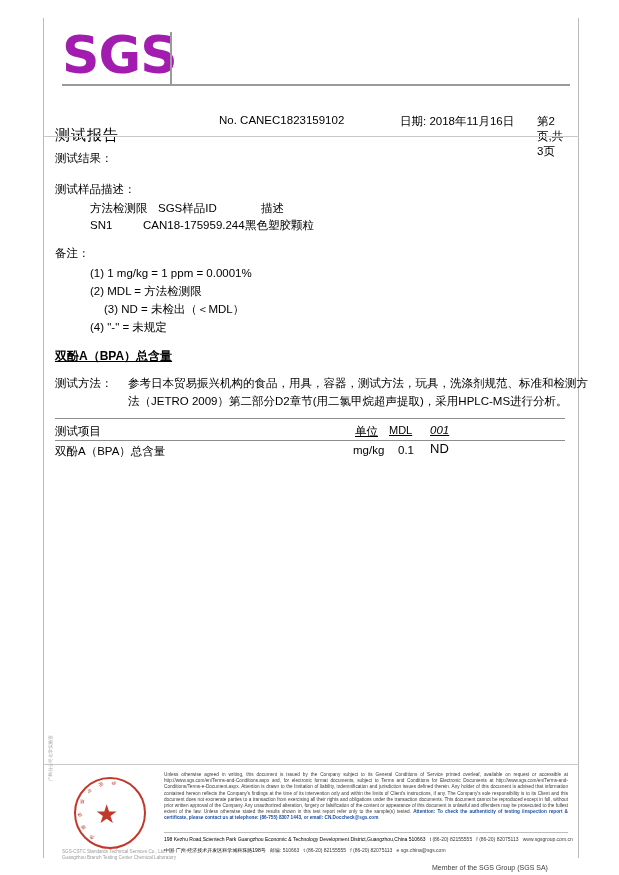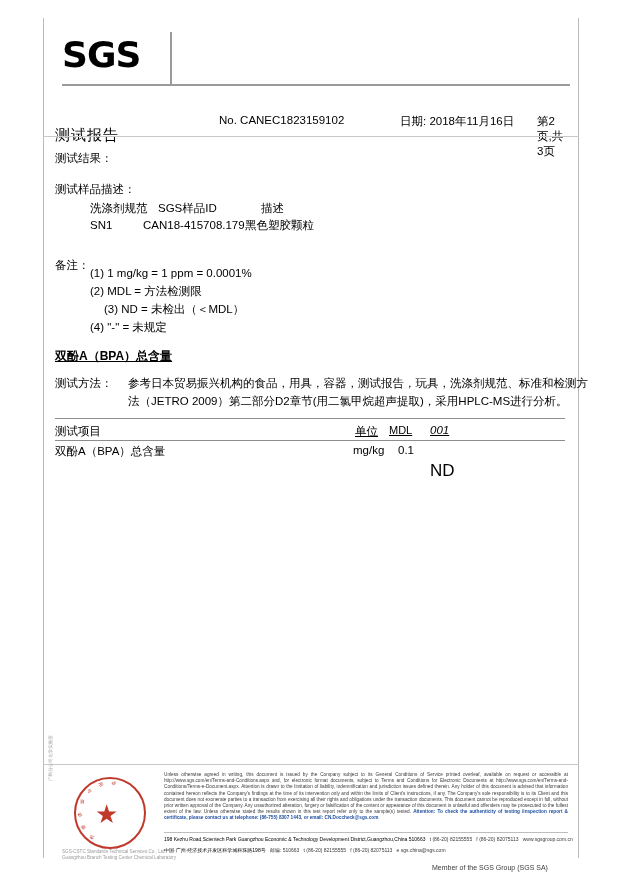--- a/index.html
+++ b/index.html
@@ -43,23 +43,23 @@
   .logo-block {
     position: absolute;
     left: 62px;
     top: 32px;
     width: 110px;
     height: 56px;
   }
   .logo-text {
     font-family: "DejaVu Sans", sans-serif;
     font-weight: bold;
-    font-size: 36px;
+    font-size: 52px;
     letter-spacing: -1px;
-    color: #000000;
+    color: #a21caf;
     line-height: 46px;
   }
   .logo-bar {
     position: absolute;
     left: 62px;
     top: 84px;
     width: 508px;
     height: 2px;
     background: #9a9a9a;
   }
@@ -122,21 +122,21 @@
   }
   .results-label { left: 55px; top: 150px; }
   .sample-desc-label { left: 55px; top: 181px; }
   
   .tbl-head-no   { left: 90px;  top: 200px; }
   .tbl-head-id   { left: 158px; top: 200px; }
   .tbl-head-desc { left: 245px; top: 200px; margin-left: 16px; }
   .tbl-cell-no   { left: 90px;  top: 217px; }
   .tbl-cell-id   { left: 143px; top: 217px; }
   .tbl-cell-desc { left: 245px; top: 217px; }
-  .remark-label  { left: 55px;  top: 257px; }
+  .remark-label  { left: 55px;  top: 245px; }
   .remark-1 { left: 90px; top: 265px; }
   .remark-2 { left: 90px; top: 283px; }
   .remark-3 { left: 104px; top: 301px; }
   .remark-4 { left: 90px; top: 319px; }
   
   .section-heading {
     position: absolute;
     left: 55px;
     top: 348px;
     font-size: 12px;
@@ -231,22 +231,22 @@
   .res-cell-mdl {
     position: absolute;
     left: 398px;
     top: 444px;
     font-size: 11.5px;
     white-space: nowrap;
   }
   .res-cell-value {
     position: absolute;
     left: 430px;
-    top: 461px;
-    font-size: 17px;
+    top: 441px;
+    font-size: 13px;
     white-space: nowrap;
   }
   
   .footer-rule {
     position: absolute;
     left: 43px;
     top: 764px;
     width: 536px;
     height: 1px;
     background: #c9c9c9;
@@ -385,38 +385,38 @@
     <div class="doc-title">测试报告</div>
     <div class="report-no">No. CANEC1823159102</div>
     <div class="report-date">日期: 2018年11月16日</div>
     <div class="page-no">第2页,共3页</div>
   </div>
   <div class="header-rule"></div>
 
   <div class="line results-label">测试结果：</div>
   <div class="line sample-desc-label">测试样品描述：</div>
 
-  <div class="line tbl-head-no">洗涤剂规范</div>
+  <div class="line tbl-head-no">方法检测限</div>
   <div class="line tbl-head-id">SGS样品ID</div>
   <div class="line tbl-head-desc">描述</div>
 
   <div class="line tbl-cell-no">SN1</div>
-  <div class="line tbl-cell-id">CAN18-415708.179</div>
+  <div class="line tbl-cell-id">CAN18-175959.244</div>
   <div class="line tbl-cell-desc">黑色塑胶颗粒</div>
 
   <div class="line remark-label">备注：</div>
   <div class="line remark-1">(1) 1 mg/kg = 1 ppm = 0.0001%</div>
   <div class="line remark-2">(2) MDL = 方法检测限</div>
   <div class="line remark-3">(3) ND = 未检出（＜MDL）</div>
   <div class="line remark-4">(4) "-" = 未规定</div>
 
   <div class="section-heading">双酚A（BPA）总含量</div>
 
   <div class="method-label">测试方法：</div>
-  <div class="method-line1">参考日本贸易振兴机构的食品，用具，容器，测试报告，玩具，洗涤剂规范、标准和检测方</div>
+  <div class="method-line1">参考日本贸易振兴机构的食品，用具，容器，测试方法，玩具，洗涤剂规范、标准和检测方</div>
   <div class="method-line2">法（JETRO 2009）第二部分D2章节(用二氯甲烷超声提取)，采用HPLC-MS进行分析。</div>
 
   <div class="res-rule-top"></div>
   <div class="res-head-item">测试项目</div>
   <div class="res-head-unit">单位</div>
   <div class="res-head-mdl">MDL</div>
   <div class="res-head-sample">001</div>
   <div class="res-rule-mid"></div>
   <div class="res-cell-item">双酚A（BPA）总含量</div>
   <div class="res-cell-unit">mg/kg</div>

